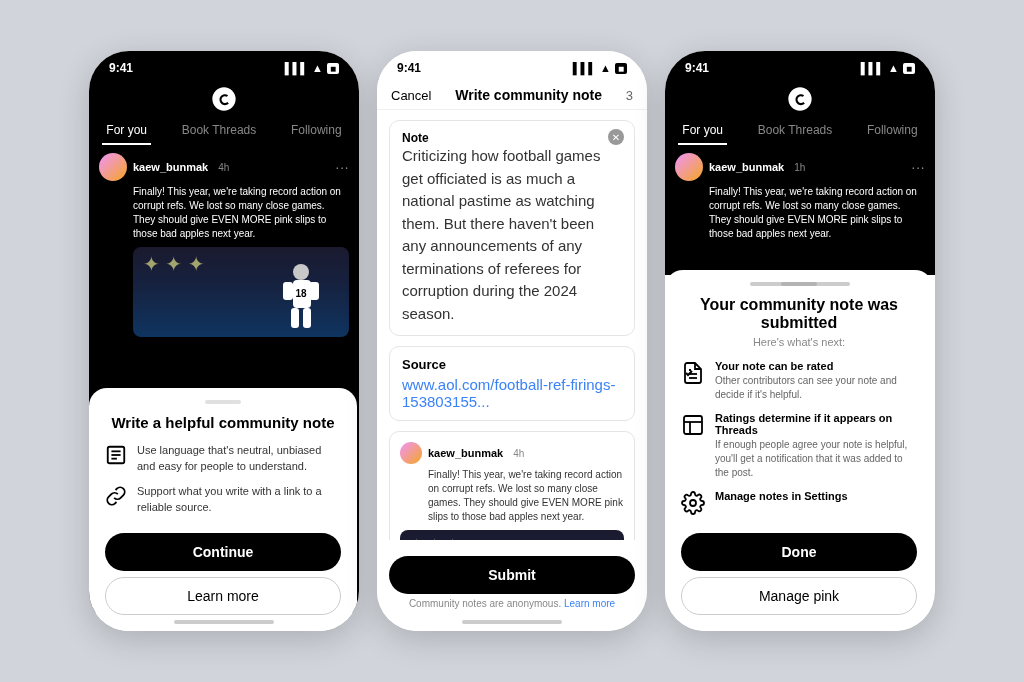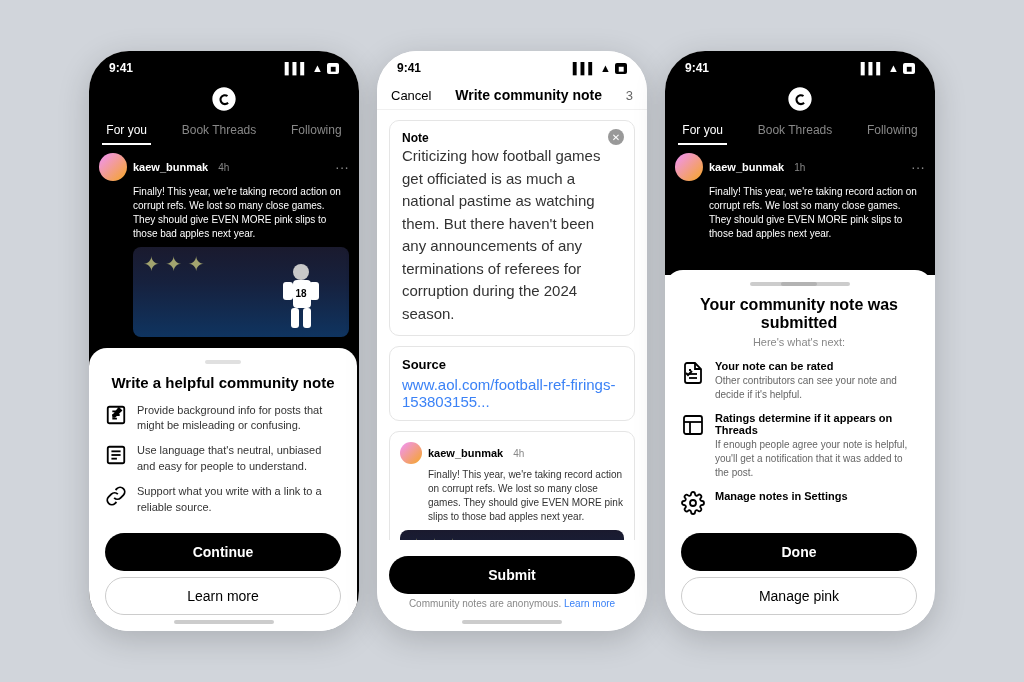--- a/index.html
+++ b/index.html
@@ -395,28 +395,20 @@
         <rect x="4" y="20" width="10" height="18" rx="3" fill="#ffffff"></rect>
         <rect x="30" y="20" width="10" height="18" rx="3" fill="#ffffff"></rect>
       </svg>
     </div>
   </div>
 
   <div class="bottom-sheet" style="height:auto">
     <div class="sheet-handle"></div>
     <div class="sheet-title">Write a helpful community note</div>
 
-    <div class="sheet-item">
-      <svg class="sheet-icon" viewBox="0 0 24 24" fill="none" stroke="#000" stroke-width="2">
-        <rect x="3" y="3" width="18" height="18" rx="2"></rect>
-        <path d="M8 12h8M8 8h8M8 16h5"></path>
-        <path d="M15 3l4 4-8 8H8v-3z" fill="#000" stroke="none"></path>
-      </svg>
-      <span class="sheet-item-text">Provide background info for posts that might be misleading or confusing.</span>
-    </div>
     <div class="sheet-item">
       <svg class="sheet-icon" viewBox="0 0 24 24" fill="none" stroke="#000" stroke-width="2">
         <rect x="3" y="3" width="18" height="18" rx="2"></rect>
         <line x1="7" y1="8" x2="17" y2="8"></line>
         <line x1="7" y1="12" x2="17" y2="12"></line>
         <line x1="7" y1="16" x2="13" y2="16"></line>
       </svg>
       <span class="sheet-item-text">Use language that's neutral, unbiased and easy for people to understand.</span>
     </div>
     <div class="sheet-item">

